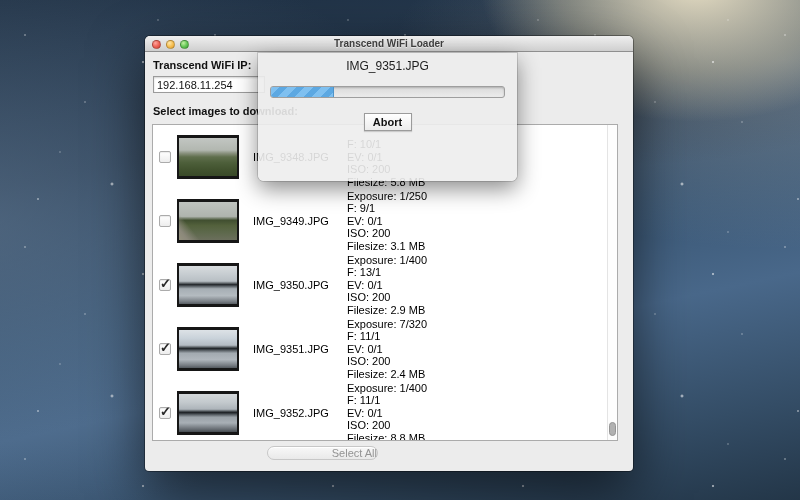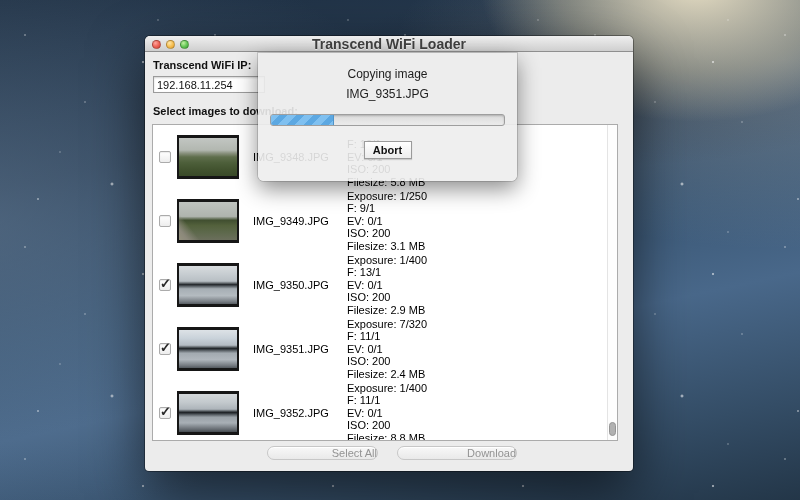--- a/index.html
+++ b/index.html
@@ -38,21 +38,21 @@
   .titlebar {
     position:relative; height:16px; border-radius:5px 5px 0 0;
     background:linear-gradient(#efefef,#cfcfcf); border-bottom:1px solid #8f8f8f;
   }
   .traffic { position:absolute; left:7px; top:4px; display:flex; gap:5px; }
   .light { width:9px; height:9px; border-radius:50%; border:1px solid rgba(0,0,0,.25); }
   .light.close { background:radial-gradient(circle at 35% 30%, #ffa59d, #ec6054 55%, #cf4437); }
   .light.min   { background:radial-gradient(circle at 35% 30%, #ffe6a8, #f5bd4f 55%, #df9b2d); }
   .light.zoom  { background:radial-gradient(circle at 35% 30%, #c0f0a0, #61c554 55%, #3f9e33); }
   .win-title {
-    text-align:center; line-height:16px; font-size:14px; font-weight:bold; color:#404040;
+    text-align:center; line-height:16px; font-size:10px; font-weight:bold; color:#404040;
     text-shadow:0 1px 0 rgba(255,255,255,.65);
   }
 
   .field-label { position:absolute; left:8px; font-size:11px; font-weight:bold; color:#111; }
   .ip-label { top:23px; }
   .ip-input {
     position:absolute; left:8px; top:40px; width:112px; height:17px;
     border:1px solid #9b9b9b; background:#fff; font-size:11px; padding:0 3px;
     font-family:"Liberation Sans", sans-serif; color:#111;
     box-shadow:inset 0 1px 2px rgba(0,0,0,.18);
@@ -226,24 +226,22 @@
         <div>Filesize: 8.8 MB</div>
       </div>
     </div>
 
     <div class="scroll-track">
       <div class="scroll-thumb"></div>
     </div>
   </div>
 
   <div class="pill-btn select-all">Select All</div>
-  <div class="pill-btn download">Download</div>
 
   <div class="sheet">
-    <div class="sheet-title">Copying image</div>
     <div class="sheet-file">IMG_9351.JPG</div>
     <div class="progress">
       <div class="progress-fill" style="width: 27%;"></div>
     </div>
     <div class="abort-btn">Abort</div>
   </div>
 
 </div>
 
 </body></html>

